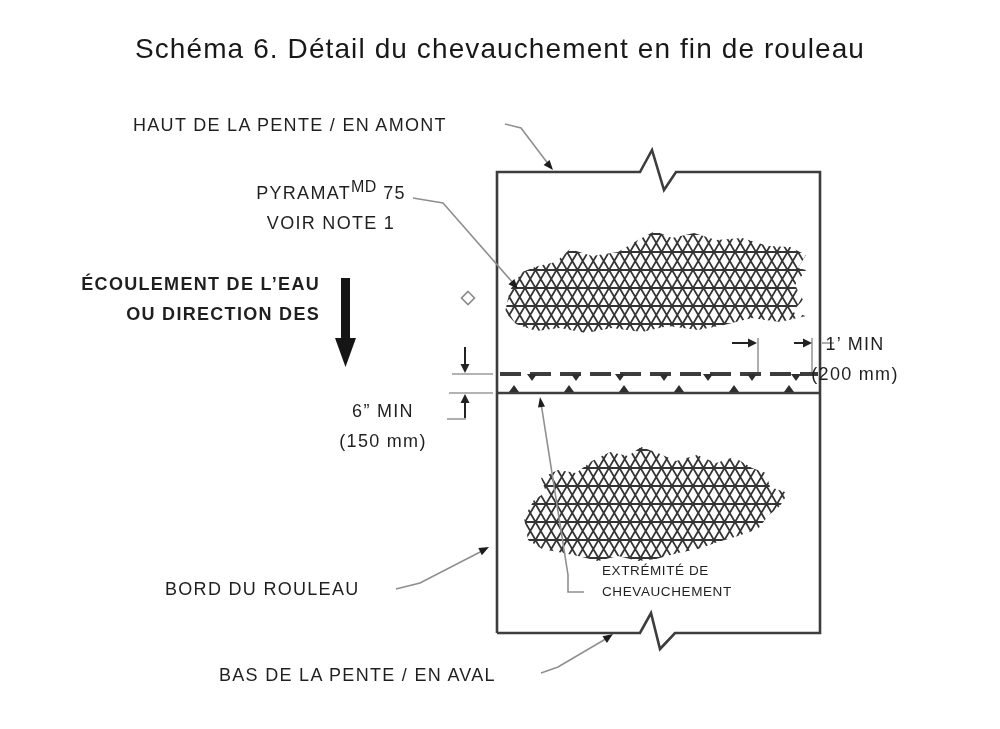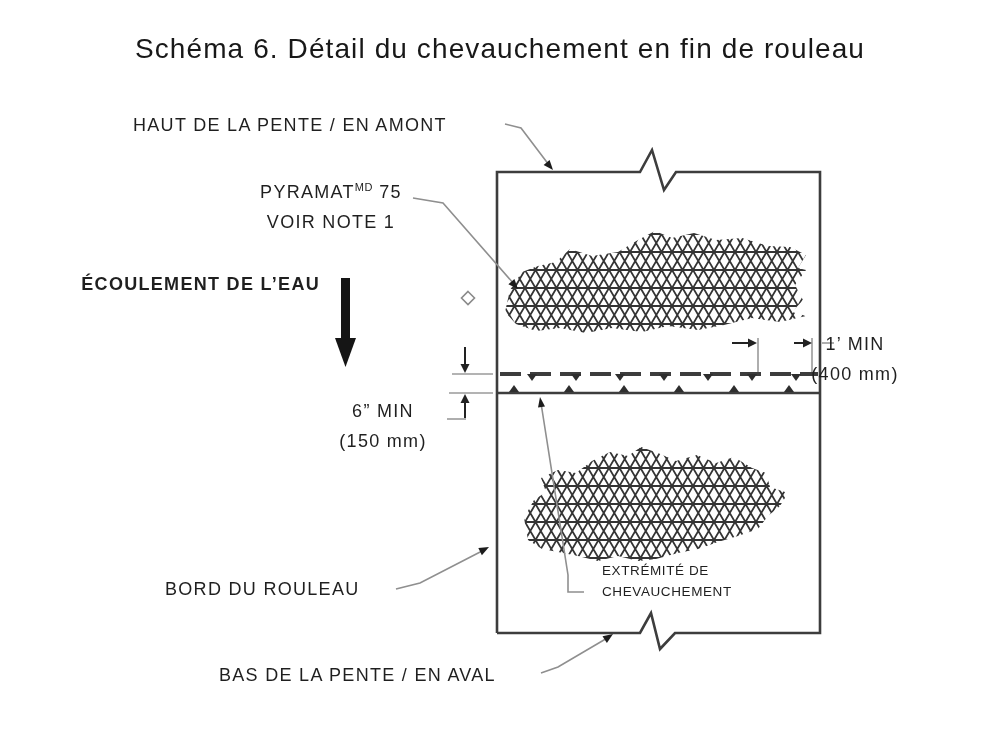--- a/index.html
+++ b/index.html
@@ -11,21 +11,21 @@
     position:absolute;font-size:18px;letter-spacing:1.3px;line-height:30px;
     color:#1f1f1f;white-space:nowrap;
   }
   .title{
     position:absolute;left:0;right:0;top:33px;text-align:center;
     font-size:28px;letter-spacing:1.1px;color:#181818;
   }
   .center{text-align:center;white-space:normal;}
   .rightal{text-align:right;white-space:normal;font-weight:bold;}
   .small{font-size:13.5px;letter-spacing:0.6px;line-height:21px;}
-  sup{font-size:11px;letter-spacing:0.5px;}
+  sup{font-size:16px;letter-spacing:0.5px;}
   svg{position:absolute;left:0;top:0;}
 </style>
 </head>
 <body>
 
 <div id="stage">
 
   <svg width="1000" height="729" viewBox="0 0 1000 729">
     <defs>
       <pattern id="mesh" width="21" height="18" patternUnits="userSpaceOnUse">
@@ -115,30 +115,31 @@
 
   <div class="lbl" style="left:133px;top:110px;">HAUT DE LA PENTE / EN AMONT</div>
 
   <div class="lbl center" style="left:222px;top:172px;width:218px;">
     <div><span>PYRAMAT</span><sup>MD</sup><span> 75</span></div>
     <div>VOIR NOTE 1</div>
   </div>
 
   <div class="lbl rightal" style="left:55px;top:269px;width:265px;">
     <div>ÉCOULEMENT DE L’EAU</div>
+    <div>OU DIRECTION DES</div>
   </div>
 
   <div class="lbl center" style="left:308px;top:396px;width:150px;">
     <div>6” MIN</div>
     <div>(150 mm)</div>
   </div>
 
   <div class="lbl center" style="left:780px;top:329px;width:150px;">
     <div>1’ MIN</div>
-    <div>(400 mm)</div>
+    <div>(200 mm)</div>
   </div>
 
   <div class="lbl" style="left:165px;top:574px;">BORD DU ROULEAU</div>
 
   <div class="lbl small" style="left:602px;top:560px;">
     <div>EXTRÉMITÉ DE</div>
     <div>CHEVAUCHEMENT</div>
   </div>
 
   <div class="lbl" style="left:219px;top:660px;">BAS DE LA PENTE / EN AVAL</div>

